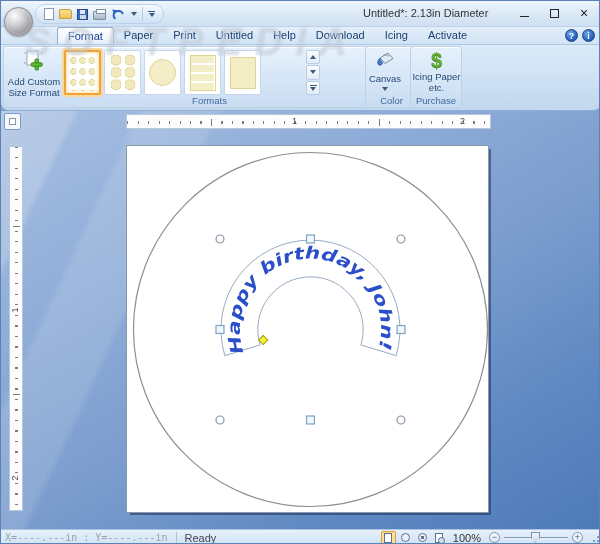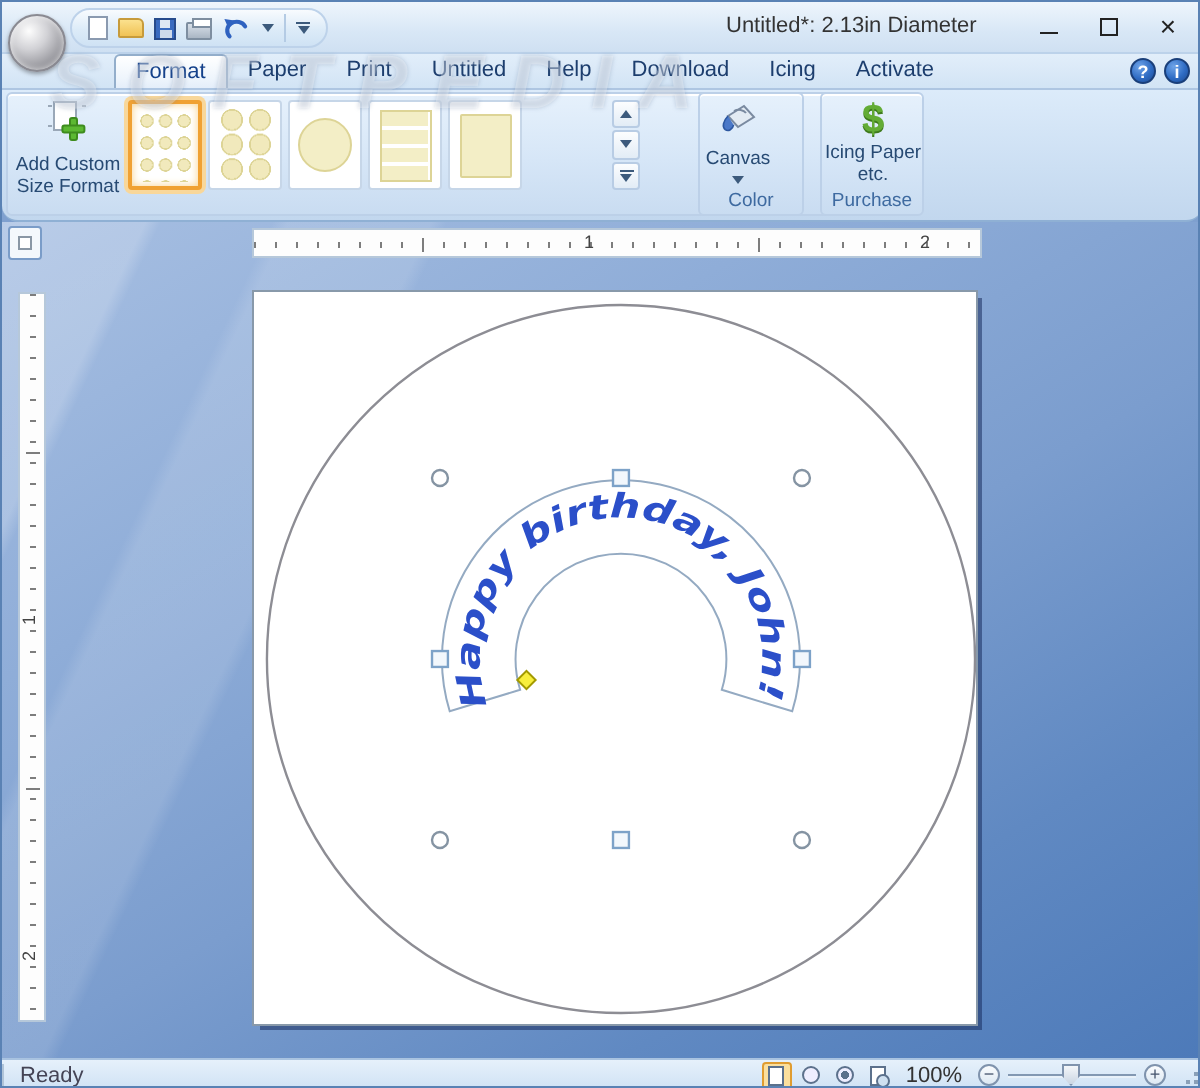--- a/index.html
+++ b/index.html
@@ -72,21 +72,21 @@
              box-shadow:inset -13px 0 0 -12px #fff;}
   .one-rect{width:26px;height:32px;background:#f3eec6;border:1px solid #ddd496;border-radius:1px;}
   .gal-scroll{position:absolute;left:302px;top:3px;width:14px;height:45px;display:flex;flex-direction:column;gap:1px;}
   .gsbtn{flex:1;background:linear-gradient(#fcfdfe,#e2ecf6);border:1px solid #b8cce4;border-radius:2px;
          display:flex;align-items:center;justify-content:center;flex-direction:column;gap:1px;}
   .tri-up{width:0;height:0;border-left:3px solid transparent;border-right:3px solid transparent;border-bottom:4px solid #3c5a7c;}
   .tri-dn{width:0;height:0;border-left:3px solid transparent;border-right:3px solid transparent;border-top:4px solid #3c5a7c;}
   .gsbar{width:7px;height:1px;background:#3c5a7c;}
   .btn-download{left:317px;width:46px;height:58px;}
 
-  .g-color{left:348px;width:53px;}
+  .g-color{left:364px;width:53px;}
   .btn-canvas{left:1px;width:36px;height:48px;}
   .g-purchase{left:409px;width:52px;}
   .btn-icing{left:1px;width:49px;height:48px;}
   .dollar{font-size:20px;font-weight:bold;color:#63ac35;text-shadow:0 1px 0 #3e7a1c;line-height:20px;}
 
   
   .watermark{position:absolute;left:24px;top:20px;z-index:40;pointer-events:none;
              font-size:38px;font-weight:bold;letter-spacing:13px;color:rgba(255,255,255,.30);
              text-shadow:0 0 2px rgba(110,130,160,.35);font-style:italic;}
 
@@ -253,20 +253,21 @@
             <span class="tri-up"></span>
           </div>
         <div class="gsbtn">
             <span class="tri-dn"></span>
           </div>
         <div class="gsbtn">
             <span class="gsbar"></span>
             <span class="tri-dn"></span>
           </div>
       </div>
+      <div class="grouplabel">Formats</div>
     </div>
 
     <div class="group g-color">
       <div class="bigbtn btn-canvas">
         <span>
           <svg width="22" height="19" viewBox="0 0 22 19">
             <path d="M6 8 L14 3 L19 8.5 L11 13.5 Z" fill="#e3ebf3" stroke="#7a8aa0"></path>
             <path d="M9 5.5 a4 3 0 0 1 6 1" fill="none" stroke="#7a8aa0"></path>
             <path d="M6 8 C3.5 10.5 3 13.5 4.6 14.8 C6.2 16 8.4 14.6 8.8 12.4" fill="#4a78c8" stroke="#2c57a0" stroke-width="0.8"></path>
           </svg>
@@ -326,20 +327,21 @@
           <rect class="h-sq" x="89.5" y="180.5" width="8" height="8"></rect>
           <rect class="h-sq" x="271.5" y="180.5" width="8" height="8"></rect>
           <rect class="h-sq" x="180.5" y="271.5" width="8" height="8"></rect>
           <rect class="h-diamond" x="133.8" y="191.8" width="6.5" height="6.5" transform="rotate(45 137 195)"></rect>
         </g>
       </svg>
     </div>
   </div>
 
   <div class="statusbar">
+    <span class="coords">X=----.---in : Y=----.---in</span>
     <span class="sb-sep"></span>
     <span>Ready</span>
     <span class="sb-spacer"></span>
     <div class="viewbtns">
       <span class="vb active">
           <span class="pg"></span>
         </span>
       <span class="vb">
           <span class="circ"></span>
         </span>

